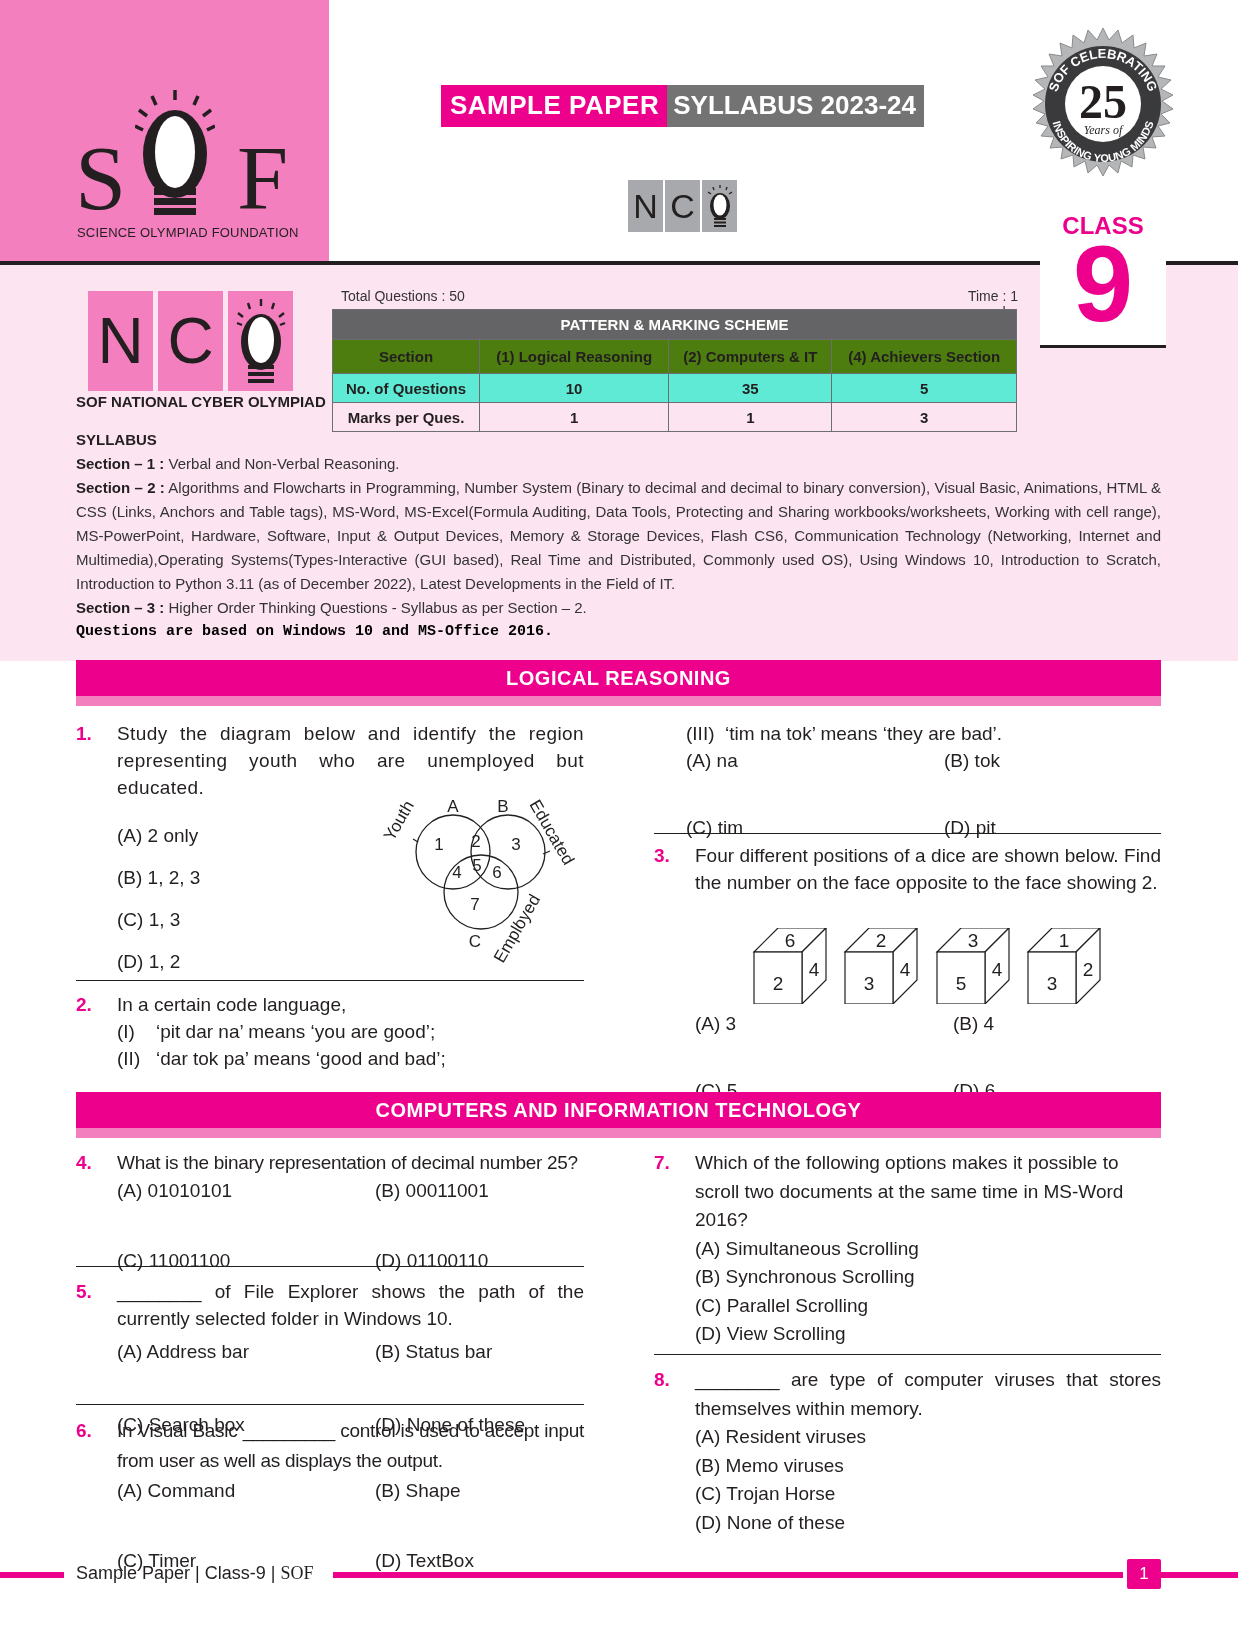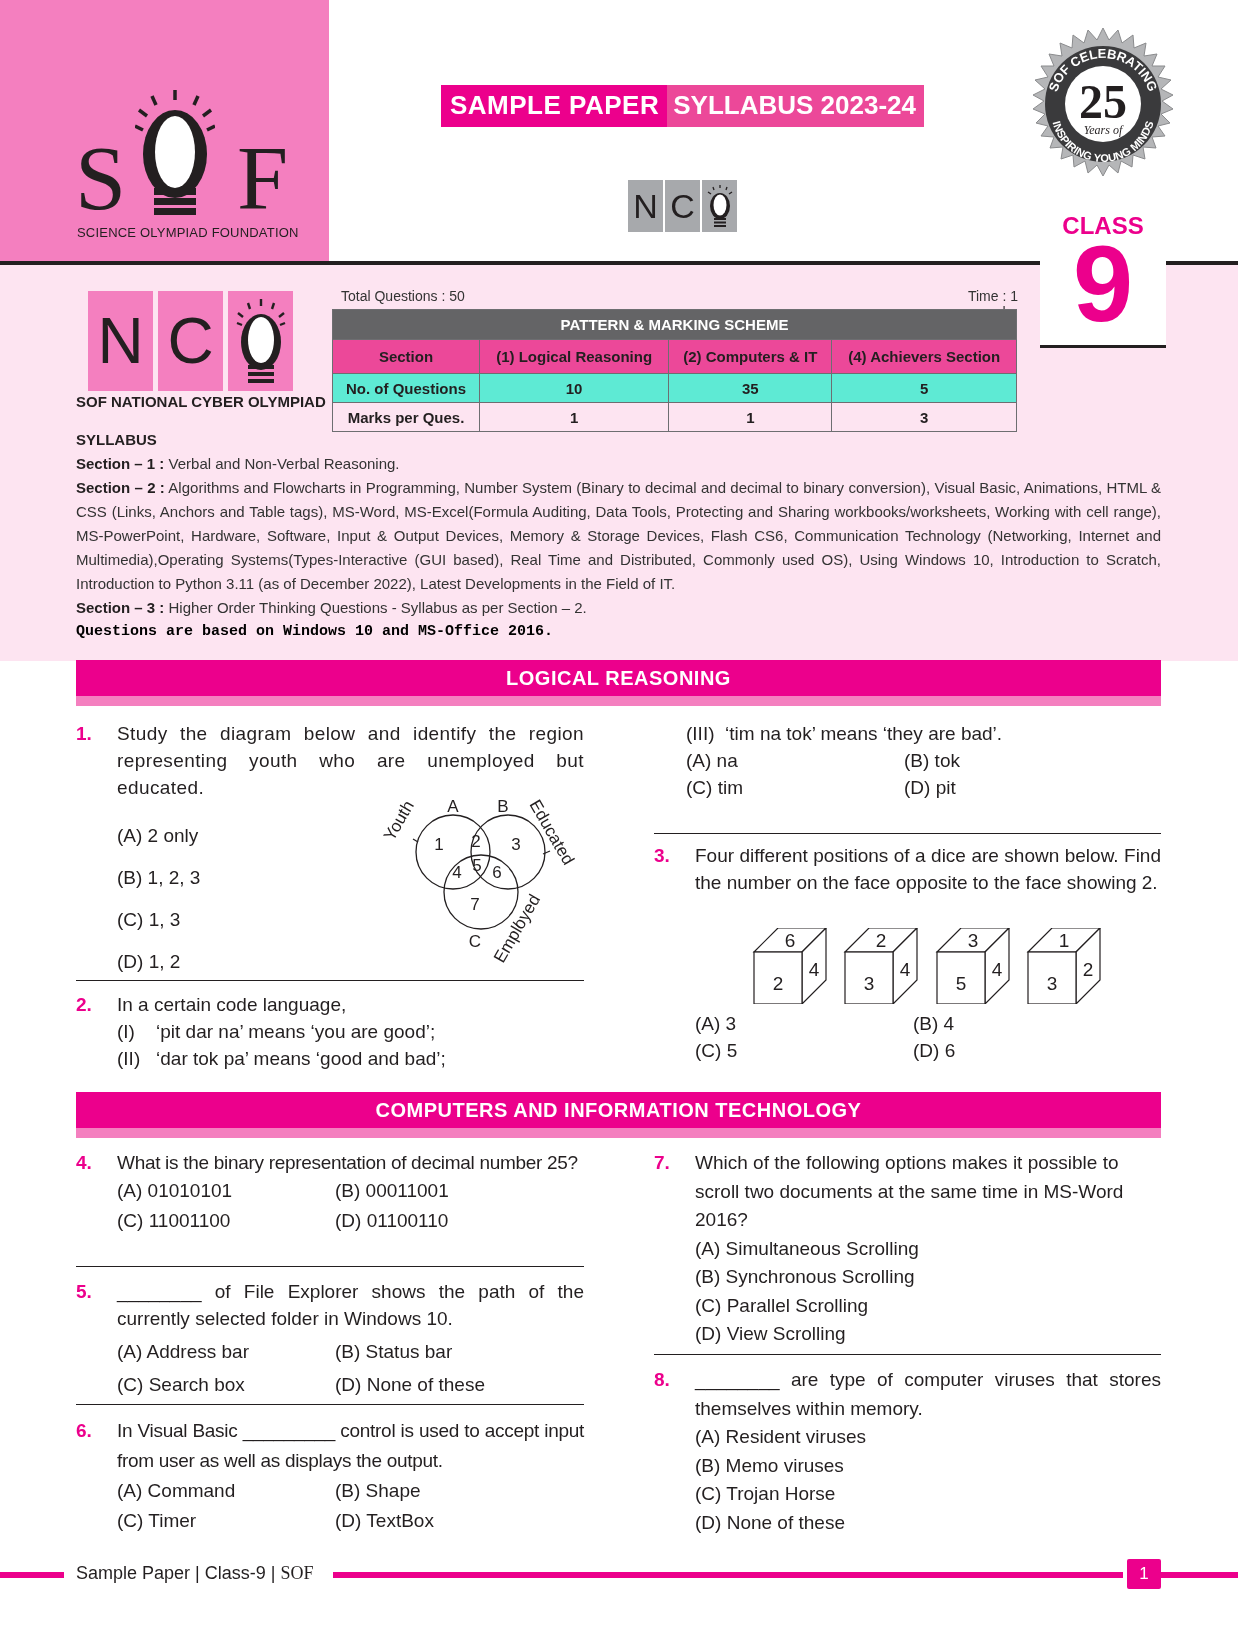--- a/index.html
+++ b/index.html
@@ -14,63 +14,63 @@
   .sof-letters { position: absolute; left: 0; top: 40px; font-family: "Liberation Serif", serif; font-size: 92px; color: #231f20; line-height: 1; }
   .sof-S { position: absolute; left: 0; top: 42px; }
   .sof-F { position: absolute; left: 162px; top: 42px; }
   .sof-caption { position: absolute; left: 2px; top: 135px; font-size: 13px; font-weight: normal; letter-spacing: 0.2px; white-space: nowrap; }
 
   .header-rule { left: 0; top: 261px; width: 1238px; height: 4px; background: #231f20; }
   .pink-band { left: 0; top: 265px; width: 1238px; height: 396px; background: #fde4f1; }
 
   .title-banner { left: 441px; top: 85px; height: 42px; display: flex; font-weight: bold; font-size: 26px; }
   .title-banner .t1 { background: #ec008c; color: #fff; padding: 5px 8px 16px 9px; height: 42px; letter-spacing: 0.5px; }
-  .title-banner .t2 { background: #ec4899; color: #fff; padding: 5px 8px 0 6px; height: 42px; }
+  .title-banner .t2 { background: #737373; color: #fff; padding: 5px 8px 0 6px; height: 42px; }
 
   .nco-small { left: 628px; top: 180px; display: flex; gap: 2px; }
   .nco-small .b { width: 35px; height: 52px; background: #a7a9ac; display: flex; align-items: center; justify-content: center; font-size: 34px; color: #231f20; }
 
   .badge { left: 1025px; top: 28px; width: 156px; height: 156px; }
   .class-label { left: 1040px; top: 212px; width: 126px; text-align: center; color: #ec008c; font-weight: bold; font-size: 24px; }
   .class-box { left: 1040px; top: 240px; width: 126px; height: 108px; background: #fff; border-bottom: 3px solid #231f20; }
   .class-num { position: absolute; left: 0; right: 0; top: -10px; text-align: center; font-size: 108px; font-weight: bold; color: #ec008c; line-height: 1; }
 
   
   .nco-big { left: 88px; top: 291px; display: flex; gap: 5px; }
   .nco-big .b { width: 65px; height: 100px; background: #f47fbf; display: flex; align-items: center; justify-content: center; font-size: 64px; color: #231f20; }
   .nco-caption { left: 76px; top: 393px; font-size: 15px; font-weight: bold; white-space: nowrap; }
 
   
   .total-q { left: 341px; top: 288px; font-size: 14px; color: #333; }
   .time { left: 950px; top: 288px; font-size: 14px; color: #333; width: 68px; text-align: right; }
   .mark-table { left: 332px; top: 309px; width: 685px; border-collapse: collapse; font-size: 15px; }
   .mark-table th, .mark-table td { border: 1px solid #6d6e71; text-align: center; height: 29px; font-weight: normal; }
   .mark-table .scheme-head th { background: #646466; color: #fff; font-weight: bold; height: 30px; }
-  .mark-table .sec-row td { height: 34px; background: #ec4899; font-weight: bold; color: #231f20; }
+  .mark-table .sec-row td { height: 34px; background: #4d7c0f; font-weight: bold; color: #231f20; }
   .mark-table .num-row td { background: #5eead4; font-weight: bold; }
   .mark-table .mk-row td { background: #fde4f1; font-weight: bold; }
   .mark-table td.rowhead { font-weight: bold; width: 147px; }
 
   
   .syllabus { left: 76px; top: 428px; width: 1085px; font-size: 15px; line-height: 24px; color: #333; }
   .syllabus .heading { font-weight: bold; color: #231f20; display: block; margin-bottom: 0px; }
   .syllabus p { text-align: justify; }
   .syllabus b { color: #231f20; }
   .syllabus .note { font-weight: bold; color: #000000; font-family: Liberation Mono, monospace; }
 
   
   .section-bar { left: 76px; width: 1085px; height: 46px; background: #ec008c; border-bottom: 10px solid #f47fbf; color: #fff; text-align: center; font-weight: bold; font-size: 20px; letter-spacing: 0.5px; padding-top: 7px; }
 
   
   .q { position: absolute; font-size: 19px; line-height: 27px; color: #231f20; }
   .q .num { position: absolute; left: 0; top: 0; color: #ec008c; font-weight: bold; }
   .q .body { margin-left: 41px; }
   .q .stem { text-align: justify; }
   .opt { display: block; }
-  .opt-grid { display: grid; grid-template-columns: 218px 1fr; }
+  .opt-grid { display: grid; grid-template-columns: 218px 1fr; gap: 40px; }
   .divider { position: absolute; height: 1px; background: #231f20; }
 
   .venn { left: 373px; top: 792px; width: 220px; height: 180px; }
   .dice { left: 752px; top: 928px; width: 360px; height: 76px; }
 
   
   .footer-line-l { left: 0; top: 1572px; width: 64px; height: 6px; background: #ec008c; }
   .footer-text { left: 76px; top: 1563px; font-size: 18px; color: #231f20; white-space: nowrap; }
   .footer-line-r { left: 333px; top: 1572px; width: 790px; height: 6px; background: #ec008c; }
   .page-box { left: 1127px; top: 1559px; width: 34px; height: 30px; background: #ec008c; color: #fff; font-size: 17px; text-align: center; line-height: 30px; border-radius: 2px; }

